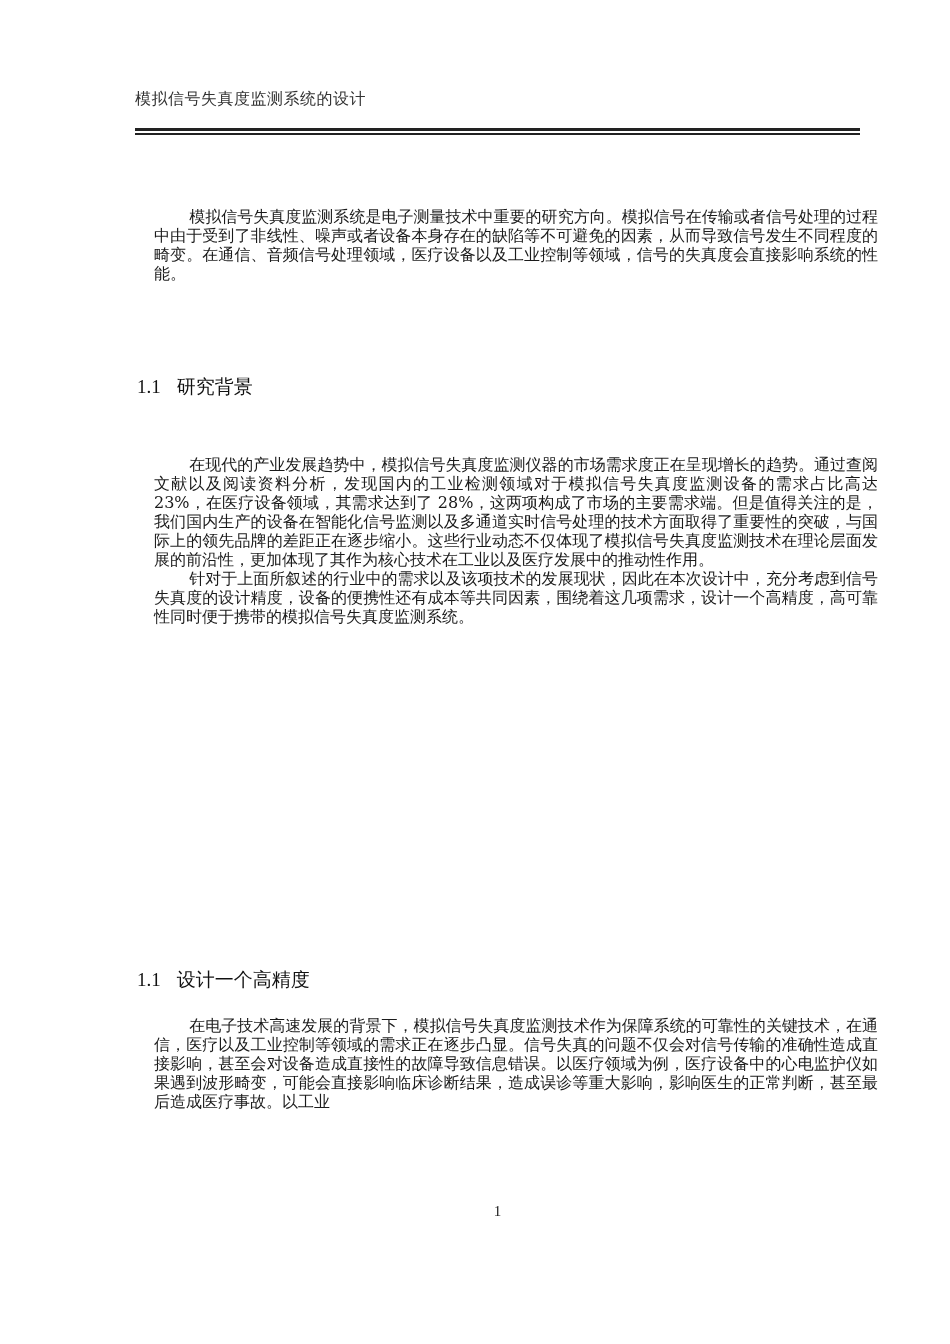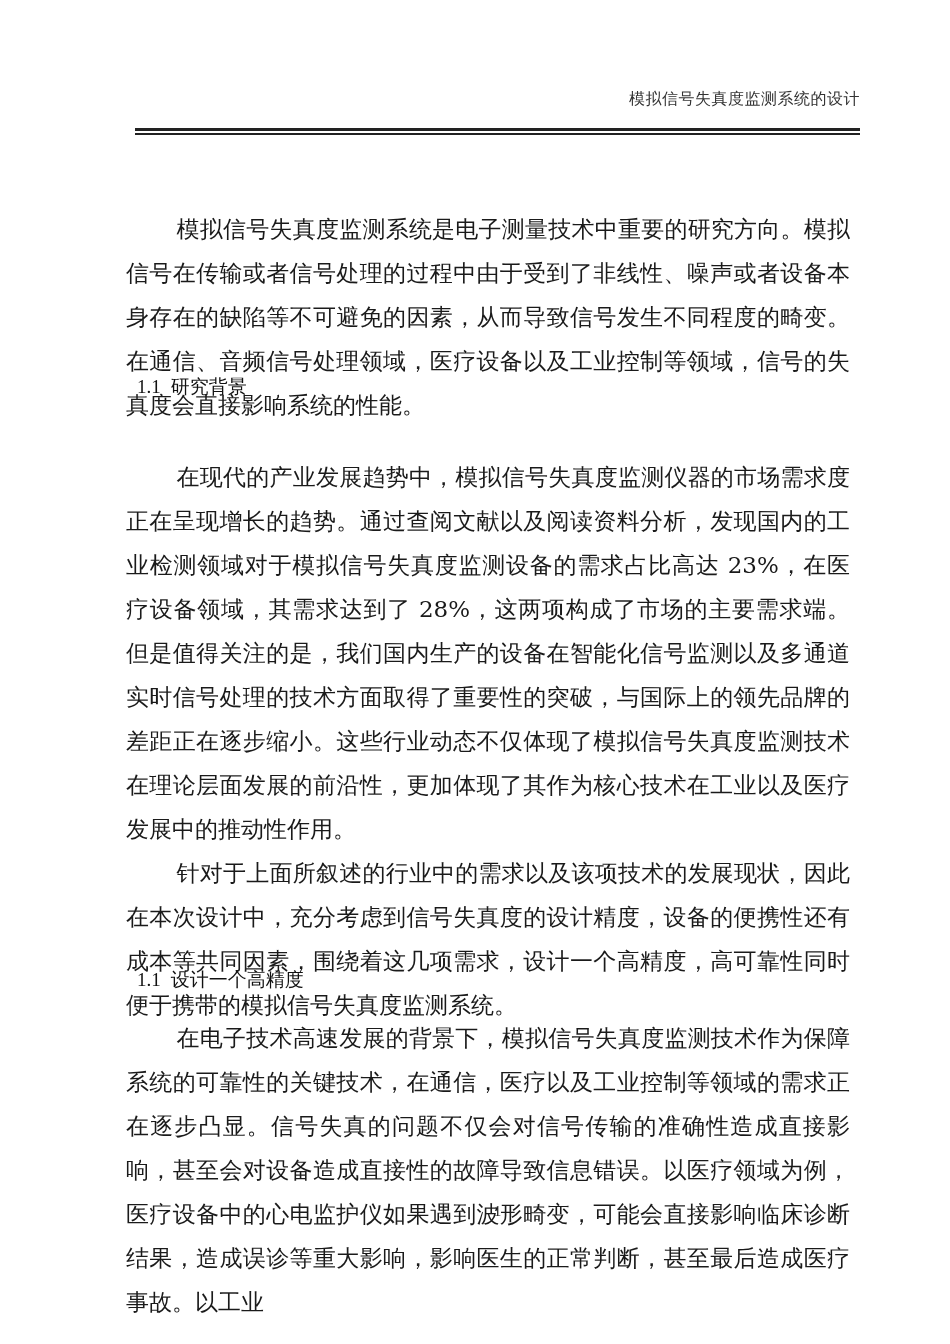--- a/index.html
+++ b/index.html
@@ -19,21 +19,21 @@
       position: absolute;
       left: 0; top: 0;
       width: 950px; height: 1344px;
       background: #ffffff;
     }
     .running-header {
       position: absolute;
       top: 89px;
       left: 135px;
       width: 725px;
-      text-align: right;
+      text-align: left;
       font-size: 16px;
       color: #333333;
       letter-spacing: 0.5px;
     }
     .header-rule {
       position: absolute;
       top: 128px;
       left: 135px;
       width: 725px;
       height: 7px;
@@ -48,43 +48,43 @@
       width: 725px;
       text-align: center;
       font-family: "DejaVu Sans", "Liberation Sans", sans-serif;
       font-size: 23px;
       font-weight: bold;
       color: #111111;
       letter-spacing: 1px;
     }
     .body-block {
       position: absolute;
-      left: 126px;
+      left: 154px;
       width: 724px;
-      font-size: 23px;
-      line-height: 44px;
+      font-size: 16px;
+      line-height: 19px;
       text-align: justify;
       text-justify: inter-ideograph;
       color: #1a1a1a;
     }
     .para {
       margin: 0;
       text-indent: 2.2em;
     }
     .section-heading {
       position: absolute;
       left: 137px;
       font-family: "DejaVu Sans", "Liberation Sans", sans-serif;
       font-size: 19px;
       color: #111111;
       white-space: nowrap;
     }
     .section-heading .num {
       font-family: "Liberation Serif", "DejaVu Serif", serif;
-      margin-right: 10px;
+      margin-right: 16px;
     }
     .page-number {
       position: absolute;
       top: 1203px;
       left: 0;
       width: 995px;
       text-align: center;
       font-family: "Liberation Serif", "DejaVu Serif", serif;
       font-size: 15px;
       color: #222222;

